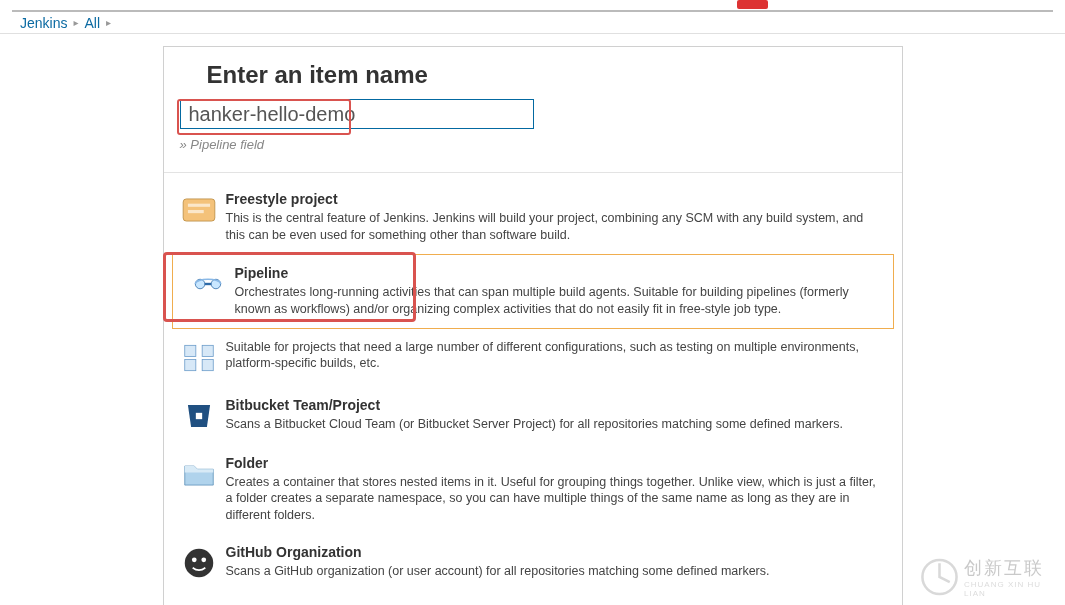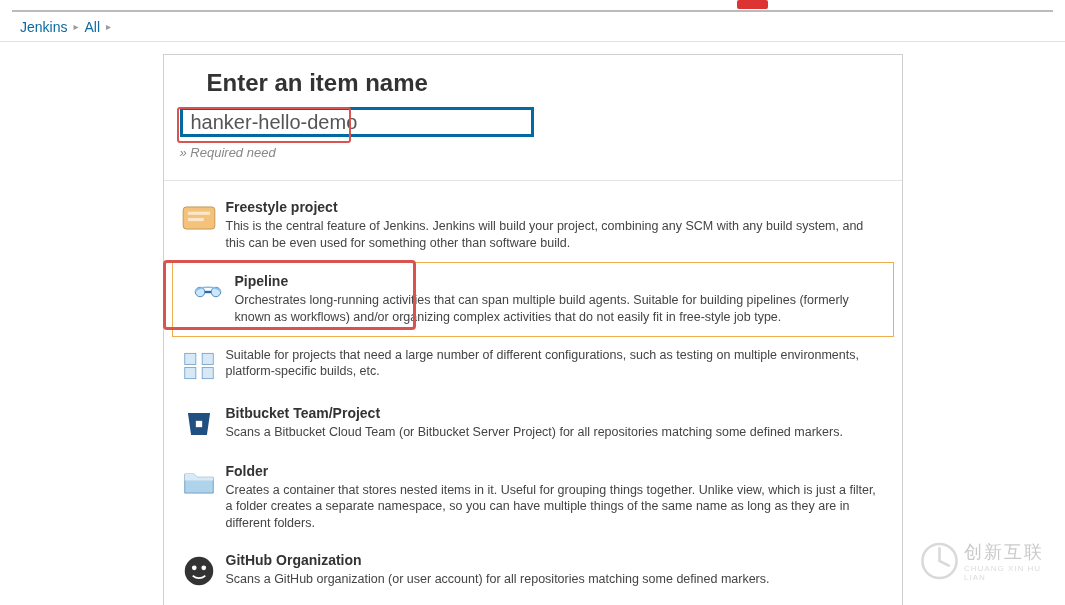--- a/index.html
+++ b/index.html
@@ -5,40 +5,40 @@
   * { box-sizing: border-box; margin: 0; padding: 0; }
   html, body { width: 1065px; height: 605px; font-family: Helvetica, Arial, sans-serif; font-size: 13px; color: #333; background: #fff; overflow: hidden; }
 
   .top-red { height: 10px; background: #fff; position: relative; }
   .top-red::after { content:""; position:absolute; top:0; right:297px; width:31px; height:9px; background:#d33; border-radius:2px; }
 
   .top-gray { height: 2px; background: #bbb; margin: 0 12px; }
 
   .breadcrumbs {
     display: flex; align-items: center; gap: 6px;
-    padding: 4px 20px; font-size: 14px; color: #0b6aa2; border-bottom: 1px solid #e0e0e0; height: 30px;
+    padding: 4px 20px; font-size: 14px; color: #0b6aa2; border-bottom: 1px solid #e0e0e0; height: 22px;
   }
   .breadcrumbs span.sep { color: #999; font-size: 10px; }
   .breadcrumbs a { color: #0b6aa2; text-decoration: none; cursor: pointer; }
 
   .page-wrap { display:flex; justify-content:center; padding-top: 12px; }
 
   .panel {
     width: 740px;
     border: 1px solid #d0d0d0;
     background: #fff;
     position: relative;
   }
 
   .header-area { padding: 14px 16px 6px 16px; }
   h1 { font-size: 24px; font-weight: 700; color: #333; margin-bottom: 10px; margin-left: 27px; }
 
   .name-input {
     width: 354px; height: 30px; font-size: 20px; padding: 2px 8px;
-    border: 3px solid #0369a1; color: #555;
+    border: 1px solid #0369a1; color: #555;
   }
   .input-highlight {
     position: absolute;
     border: 2px solid #d9534f; border-radius: 3px;
     left: 13px; top: 52px; width: 174px; height: 36px;
     pointer-events:none;
   }
 
   .required { font-style: italic; color: #888; margin-top: 8px; font-size: 13px; }
 
@@ -66,21 +66,21 @@
   .item .title { font-size: 14px; font-weight: 700; color: #333; margin-bottom: 3px; }
   .item .desc { font-size: 12.5px; color: #444; line-height: 1.35; }
   
   .item.selected { position: relative; }
   .item.selected .red-outline {
     position:absolute; left:-10px; top:-3px; width:253px; height:70px;
     border:3px solid #d9534f; border-radius:4px; pointer-events:none;
   }
 
   .watermark {
-    position: fixed; right: 6px; bottom: 20px;
+    position: fixed; right: 6px; bottom: 4px;
     width: 140px; height: 48px; opacity: 0.35;
     display:flex; align-items:center; justify-content:flex-end;
     font-size: 16px; color: #555; letter-spacing: 2px;
     pointer-events:none;
   }
   .watermark svg { width: 44px; height: 44px; margin-right:4px; opacity:0.9 }
   .watermark .txt { font-size:18px; color:#666; }
   .watermark .sub { font-size:8px; color:#999; letter-spacing:1px; }
 </style>
 </head>
@@ -98,21 +98,21 @@
 
 <div class="page-wrap">
   <div class="panel">
 
     <div class="header-area">
       <h1>Enter an item name</h1>
 
       <input class="name-input" value="hanker-hello-demo" placeholder="" style="">
       <div class="input-highlight"></div>
 
-      <div class="required">» Required need</div>
+      <div class="required">» Pipeline field</div>
     </div>
 
     <div class="divider"></div>
 
     <div class="items">
 
       <div class="item">
         <div class="icon">
           <svg viewBox="0 0 48 48">
               <rect x="4" y="10" width="40" height="28" rx="4" fill="#f4c27a" stroke="#b88a3f"></rect>

